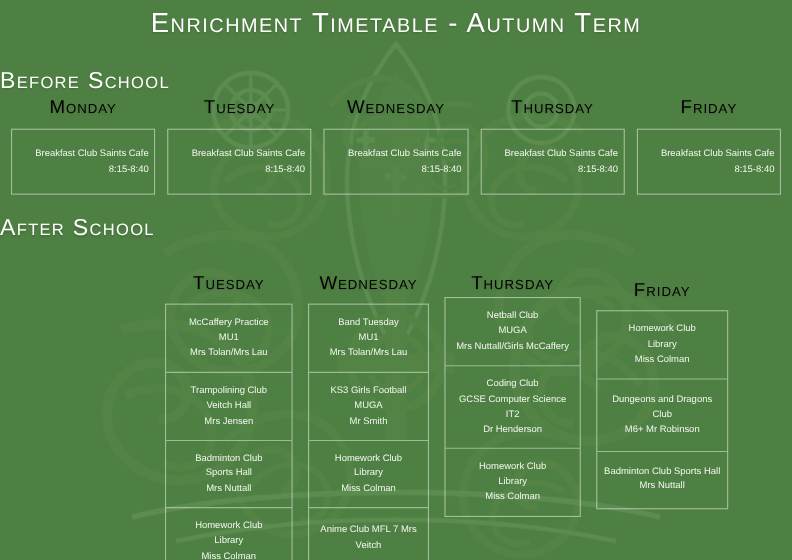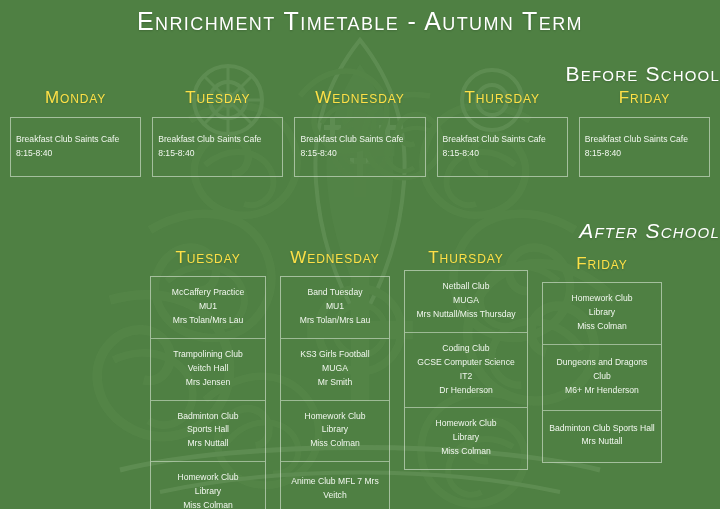--- a/index.html
+++ b/index.html
@@ -39,21 +39,21 @@
     font-size: 25px;
     letter-spacing: 1.4px;
     font-variant: small-caps;
     font-weight: 400;
     color: #ffffff;
     padding-top: 7px;
     text-shadow: 0 1px 2px rgba(0,0,0,.18);
   }
 
   .section-title {
-    text-align: right;
+    text-align: left;
     font-size: 21px;
     letter-spacing: 1.2px;
     font-variant: small-caps;
     font-weight: 400;
     color: #ffffff;
     text-shadow: 0 1px 2px rgba(0,0,0,.18);
   }
 
   #before-section-title { margin-top: 26px; }
   #after-section-title  { margin-top: 0px; }
@@ -67,29 +67,29 @@
     display: flex;
     gap: 11px;
   }
   .before-col { flex: 1 1 0; }
 
   .day-head {
     text-align: center;
     font-size: 17px;
     letter-spacing: .9px;
     font-variant: small-caps;
-    color: #fde047;
+    color: #000000;
     margin-bottom: 9px;
     text-shadow: 0 1px 2px rgba(0,0,0,.16);
   }
 
   .card {
     border: 1px solid rgba(235,243,231,.55);
     padding: 7px 5px;
-    text-align: left;
+    text-align: right;
     font-size: 8.6px;
     line-height: 1.58;
     color: #f2f7ef;
   }
   .card .ln { display: block; }
 
   .before-card {
     height: 60px;
     display: flex;
     flex-direction: column;
@@ -268,21 +268,21 @@
     <div class="before-col">
       <div class="day-head">Friday</div>
       <div class="card before-card">
         <span class="ln">Breakfast Club Saints Cafe</span>
         <span class="ln">8:15-8:40</span>
       </div>
     </div>
 
   </div>
 
-  <h2 id="after-section-title" class="section-title" style="position:absolute;left:0;top:219px;width:720px;font-style:italic;">After School</h2>
+  <h2 id="after-section-title" class="section-title" style="position:absolute;left:0;top:196px;width:720px;">After School</h2>
 
   <div class="after-grid">
 
     <div class="after-col col-tuesday">
       <div class="day-head">Tuesday</div>
       <div class="card-stack">
         <div class="acard">
           <span class="ln">McCaffery Practice</span>
           <span class="ln">MU1</span>
           <span class="ln">Mrs Tolan/Mrs Lau</span>
@@ -329,21 +329,21 @@
         </div>
       </div>
     </div>
 
     <div class="after-col col-thursday">
       <div class="day-head">Thursday</div>
       <div class="card-stack" style="margin-top:-6px;">
         <div class="acard">
           <span class="ln">Netball Club</span>
           <span class="ln">MUGA</span>
-          <span class="ln">Mrs Nuttall/Miss Thursday</span>
+          <span class="ln">Mrs Nuttall/Girls McCaffery</span>
         </div>
         <div class="acard">
           <span class="ln">Coding Club</span>
           <span class="ln">GCSE Computer Science</span>
           <span class="ln">IT2</span>
           <span class="ln">Dr Henderson</span>
         </div>
         <div class="acard">
           <span class="ln">Homework Club</span>
           <span class="ln">Library</span>
@@ -355,21 +355,21 @@
     <div class="after-col col-friday" style="margin-top:6px;">
       <div class="day-head">Friday</div>
       <div class="card-stack">
         <div class="acard">
           <span class="ln">Homework Club</span>
           <span class="ln">Library</span>
           <span class="ln">Miss Colman</span>
         </div>
         <div class="acard" style="padding-top:11px;padding-bottom:12px;">
           <span class="ln">Dungeons and Dragons Club</span>
-          <span class="ln">M6+ Mr Henderson</span>
+          <span class="ln">M6+ Mr Robinson</span>
         </div>
         <div class="acard" style="padding-top:11px;padding-bottom:13px;">
           <span class="ln">Badminton Club Sports Hall</span>
           <span class="ln">Mrs Nuttall</span>
         </div>
       </div>
     </div>
 
   </div>
 </div>

